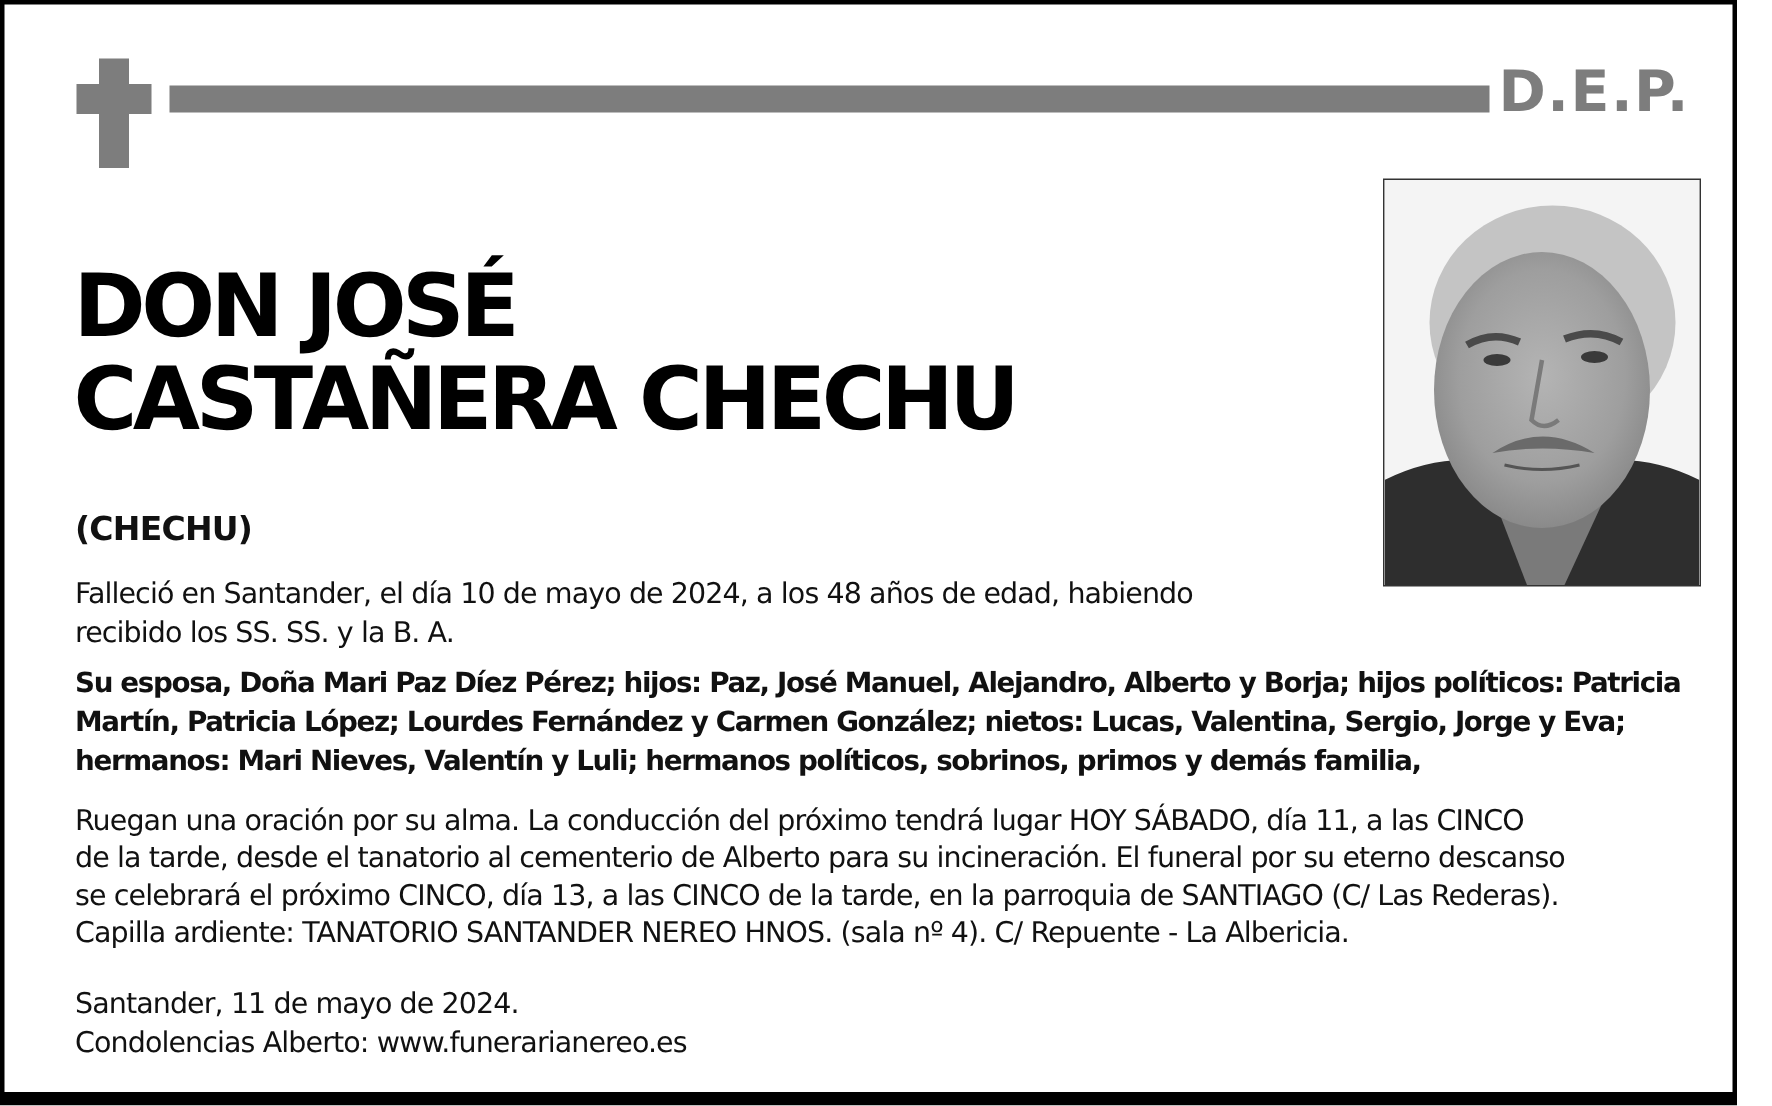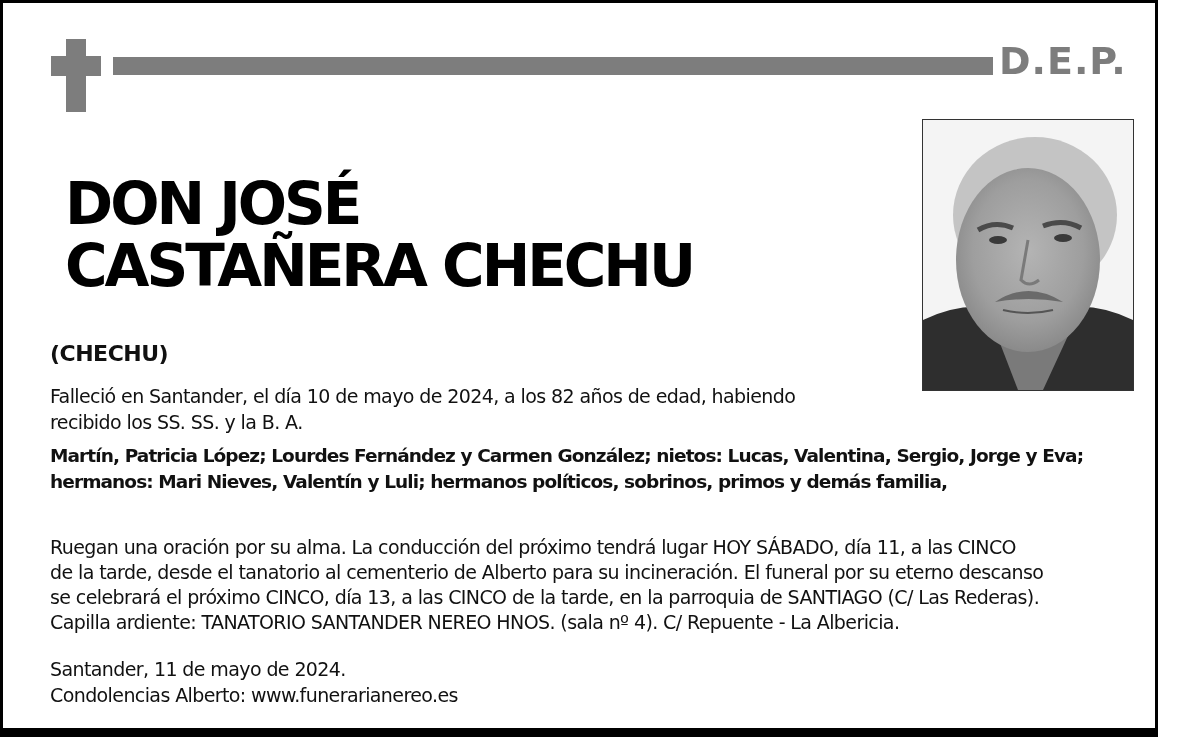--- a/index.html
+++ b/index.html
@@ -4,21 +4,21 @@
 <style>
   html, body { margin:0; padding:0; background:#ffffff; }
   body { width:1181px; height:737px; position:relative; overflow:hidden; font-family:"DejaVu Sans", sans-serif; }
   .frame { position:absolute; left:0; top:0; width:1158px; height:737px; box-sizing:border-box;
            border-top:3px solid #000; border-left:3px solid #000; border-right:3px solid #000; border-bottom:9px solid #000; background:#fff; }
   .cross-v { position:absolute; left:63px; top:36px; width:20px; height:73px; background:#7d7d7d; }
   .cross-h { position:absolute; left:48px; top:53px; width:50px; height:20px; background:#7d7d7d; }
   .rule { position:absolute; left:110px; top:54px; width:880px; height:18px; background:#7d7d7d; }
   .dep { position:absolute; left:996px; top:36px; font-family:"DejaVu Sans", sans-serif; font-weight:bold; font-size:38px; color:#7d7d7d; letter-spacing:1px; line-height:44px; }
   .pre-title { position:absolute; left:47px; top:120px; font-size:30px; color:#111; line-height:40px; font-family:"DejaVu Sans Condensed","DejaVu Sans", sans-serif; letter-spacing:-0.5px; }
-  .name { position:absolute; left:46px; top:170px; font-family:"DejaVu Sans", sans-serif; font-weight:bold; font-size:58px; line-height:62px; color:#000; letter-spacing:-3px;margin-left:16px; }
+  .name { position:absolute; left:46px; top:170px; font-family:"DejaVu Sans", sans-serif; font-weight:bold; font-size:58px; line-height:62px; color:#000; letter-spacing:-3px; }
   .name .line { display:block; height:62px; }
   .nick { position:absolute; left:47px; top:338px; font-weight:bold; font-size:22px; color:#111; letter-spacing:-0.5px; }
   .body-text { position:absolute; left:47px; font-size:19px; color:#111; line-height:26px; letter-spacing:-0.6px; }
   .bold-text { font-weight:bold; font-size:18.5px; letter-spacing:-0.9px; }
   .photo { position:absolute; left:919px; top:116px; width:212px; height:272px; box-sizing:border-box; border:1px solid #333; overflow:hidden;
            background:#ffffff; }
   .photo svg { display:block; }
 </style>
 </head>
 <body>
@@ -32,25 +32,26 @@
 
 
   <div class="name">
     <span class="line">DON JOSÉ</span>
     <span class="line">CASTAÑERA CHECHU</span>
   </div>
 
   <div class="nick">(CHECHU)</div>
 
   <div class="body-text" style="top:380px;">
-    <div>Falleció en Santander, el día 10 de mayo de 2024, a los 82 años de edad, habiendo</div>
+    <div>Falleció en Santander, el día 10 de mayo de 2024, a los 48 años de edad, habiendo</div>
     <div>recibido los SS. SS. y la B. A.</div>
   </div>
 
   <div class="body-text bold-text" style="top:440px;">
+    <div>Su esposa, Doña Mari Paz Díez Pérez; hijos: Paz, José Manuel, Alejandro, Alberto y Borja; hijos políticos: Patricia</div>
     <div>Martín, Patricia López; Lourdes Fernández y Carmen González; nietos: Lucas, Valentina, Sergio, Jorge y Eva;</div>
     <div>hermanos: Mari Nieves, Valentín y Luli; hermanos políticos, sobrinos, primos y demás familia,</div>
   </div>
 
   <div class="body-text" style="top:532px; line-height:25px;">
     <div>Ruegan una oración por su alma. La conducción del próximo tendrá lugar HOY SÁBADO, día 11, a las CINCO</div>
     <div>de la tarde, desde el tanatorio al cementerio de Alberto para su incineración. El funeral por su eterno descanso</div>
     <div>se celebrará el próximo CINCO, día 13, a las CINCO de la tarde, en la parroquia de SANTIAGO (C/ Las Rederas).</div>
     <div>Capilla ardiente: TANATORIO SANTANDER NEREO HNOS. (sala nº 4). C/ Repuente - La Albericia.</div>
   </div>

